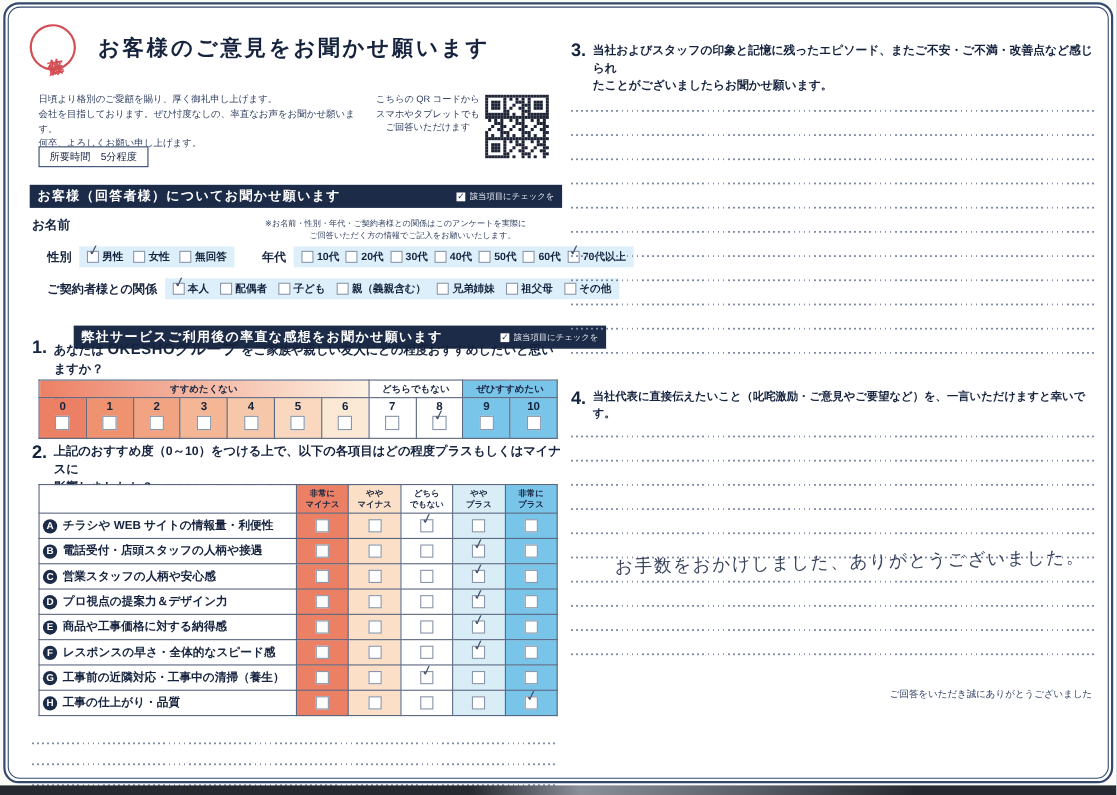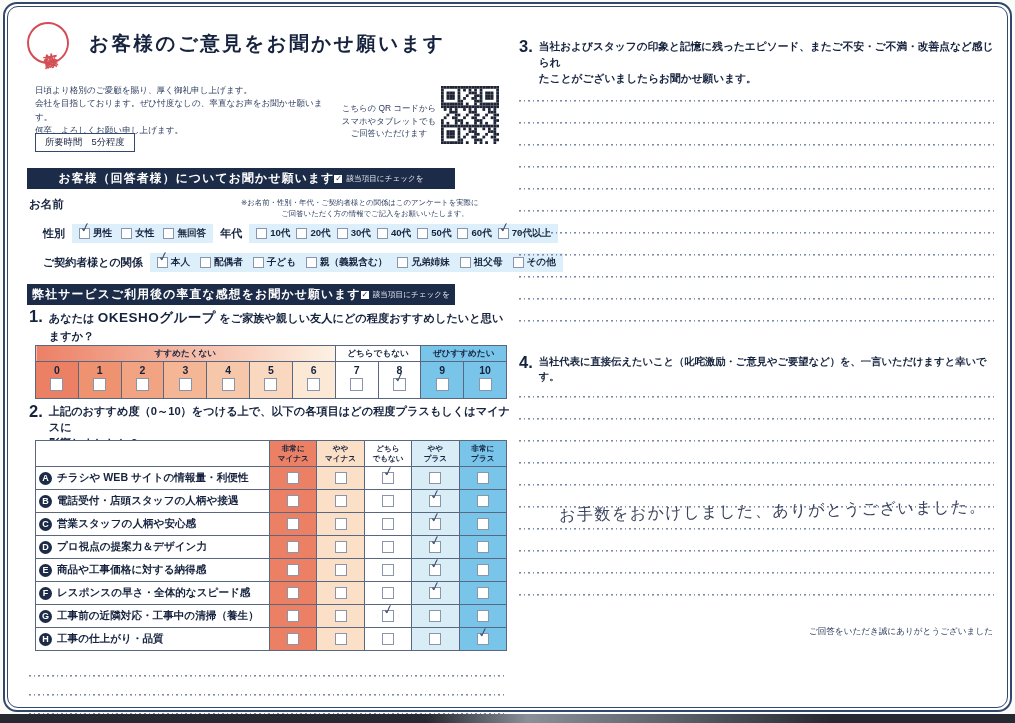--- a/index.html
+++ b/index.html
@@ -11,26 +11,26 @@
   .col-left{position:absolute;left:22px;top:12px;width:484px;height:700px;}
   .col-right{position:absolute;left:512px;top:12px;width:482px;height:700px;}
 
   
   .header-row{position:absolute;top:6px;left:0;display:flex;align-items:center;gap:20px;}
   .seal{width:38px;height:38px;border:2.5px solid #cf3b42;border-radius:50%;color:#cf3b42;display:flex;align-items:center;justify-content:center;transform:rotate(-10deg);font-weight:bold;font-size:14px;writing-mode:vertical-rl;letter-spacing:1px;opacity:.9;flex:none;}
   .main-title{font-size:19.5px;font-weight:bold;color:#16233e;letter-spacing:2.5px;white-space:nowrap;}
 
   .intro-row{position:absolute;top:68px;left:8px;width:474px;display:flex;}
   .intro-text{width:302px;font-size:8.6px;line-height:1.55;color:#2c3c5e;}
-  .qr-note{width:104px;font-size:8.4px;color:#2c3c5e;text-align:center;line-height:1.5;margin-top:18px;}
+  .qr-note{width:104px;font-size:8.4px;color:#2c3c5e;text-align:center;line-height:1.5;}
   .qr-box{width:58px;height:58px;margin-top:2px;flex:none;}
   .time-box{position:absolute;top:117px;left:8px;border:1px solid #33486e;padding:2px 9px;font-size:9.3px;color:#16233e;background:#fff;}
 
   
-  .section-bar{position:absolute;left:0;width:428px;height:21px;background:#1c2b47;color:#fff;display:flex;align-items:center;justify-content:center;padding:0 7px;box-sizing:border-box;}
+  .section-bar{position:absolute;left:0;width:484px;height:21px;background:#1c2b47;color:#fff;display:flex;align-items:center;justify-content:space-between;padding:0 7px;box-sizing:border-box;}
   .section-bar .t{font-size:11.8px;font-weight:bold;letter-spacing:1.2px;white-space:nowrap;}
   .badge{font-size:7.6px;display:flex;gap:4px;align-items:center;color:#e8edf5;white-space:nowrap;}
   .badge .bx{width:8px;height:8px;background:#fff;color:#1c2b47;font-size:8px;line-height:8px;text-align:center;font-weight:bold;flex:none;}
 
   
   .name-row{position:absolute;top:181px;left:2px;width:480px;display:flex;}
   .name-label{font-size:11.5px;font-weight:bold;color:#16233e;}
   .name-note{margin-left:auto;width:268px;font-size:7.4px;color:#2c3c5e;line-height:1.5;}
   .demo-row{position:absolute;left:16px;display:flex;align-items:center;gap:7px;}
   .demo-label{font-size:11px;font-weight:bold;color:#16233e;white-space:nowrap;}
@@ -393,21 +393,21 @@
             </span>
             <span class="opt">
               <span class="cb"></span>
               <span>女性</span>
             </span>
             <span class="opt">
               <span class="cb"></span>
               <span>無回答</span>
             </span>
           </span>
-        <span class="demo-label" style="margin-left:0;">年代</span>
+        <span class="demo-label" style="margin-left:18px;">年代</span>
         <span class="band" style="gap:6px;">
             <span class="opt">
               <span class="cb"></span>
               <span>10代</span>
             </span>
             <span class="opt">
               <span class="cb"></span>
               <span>20代</span>
             </span>
             <span class="opt">
@@ -464,21 +464,21 @@
               <span class="cb"></span>
               <span>祖父母</span>
             </span>
             <span class="opt">
               <span class="cb"></span>
               <span>その他</span>
             </span>
           </span>
       </div>
 
-      <div class="section-bar" style="top:268px;">
+      <div class="section-bar" style="top:280px;margin-left:40px;">
         <span class="t">弊社サービスご利用後の率直な感想をお聞かせ願います</span>
         <span class="badge">
           <span class="bx">✓</span>
           <span>該当項目にチェックを</span>
         </span>
       </div>
 
       <div class="qblock" style="top:292px;">
         <span class="qnum">1.</span>
         <span>

